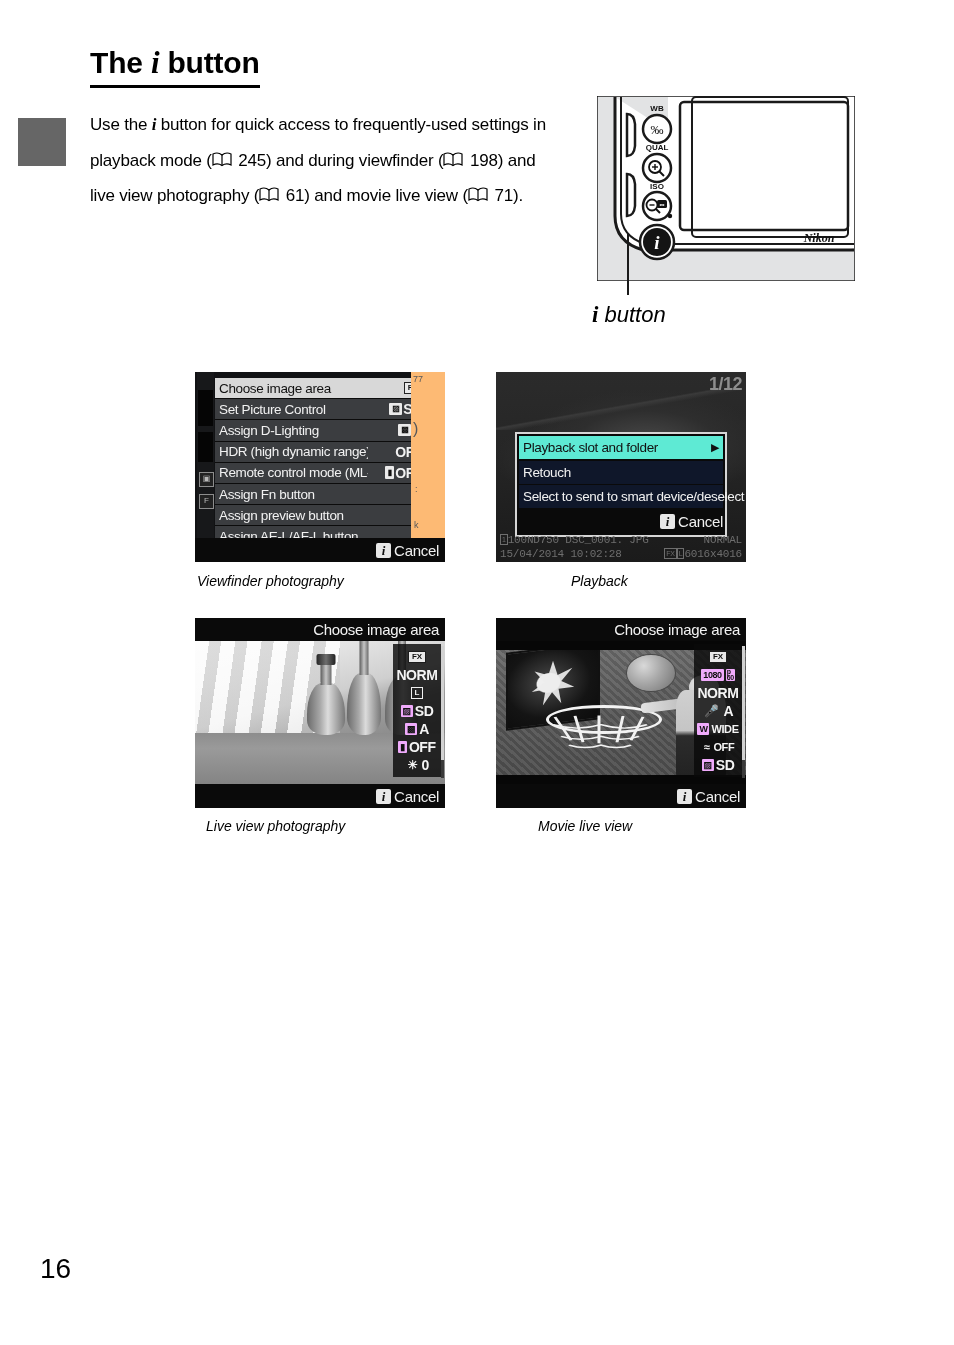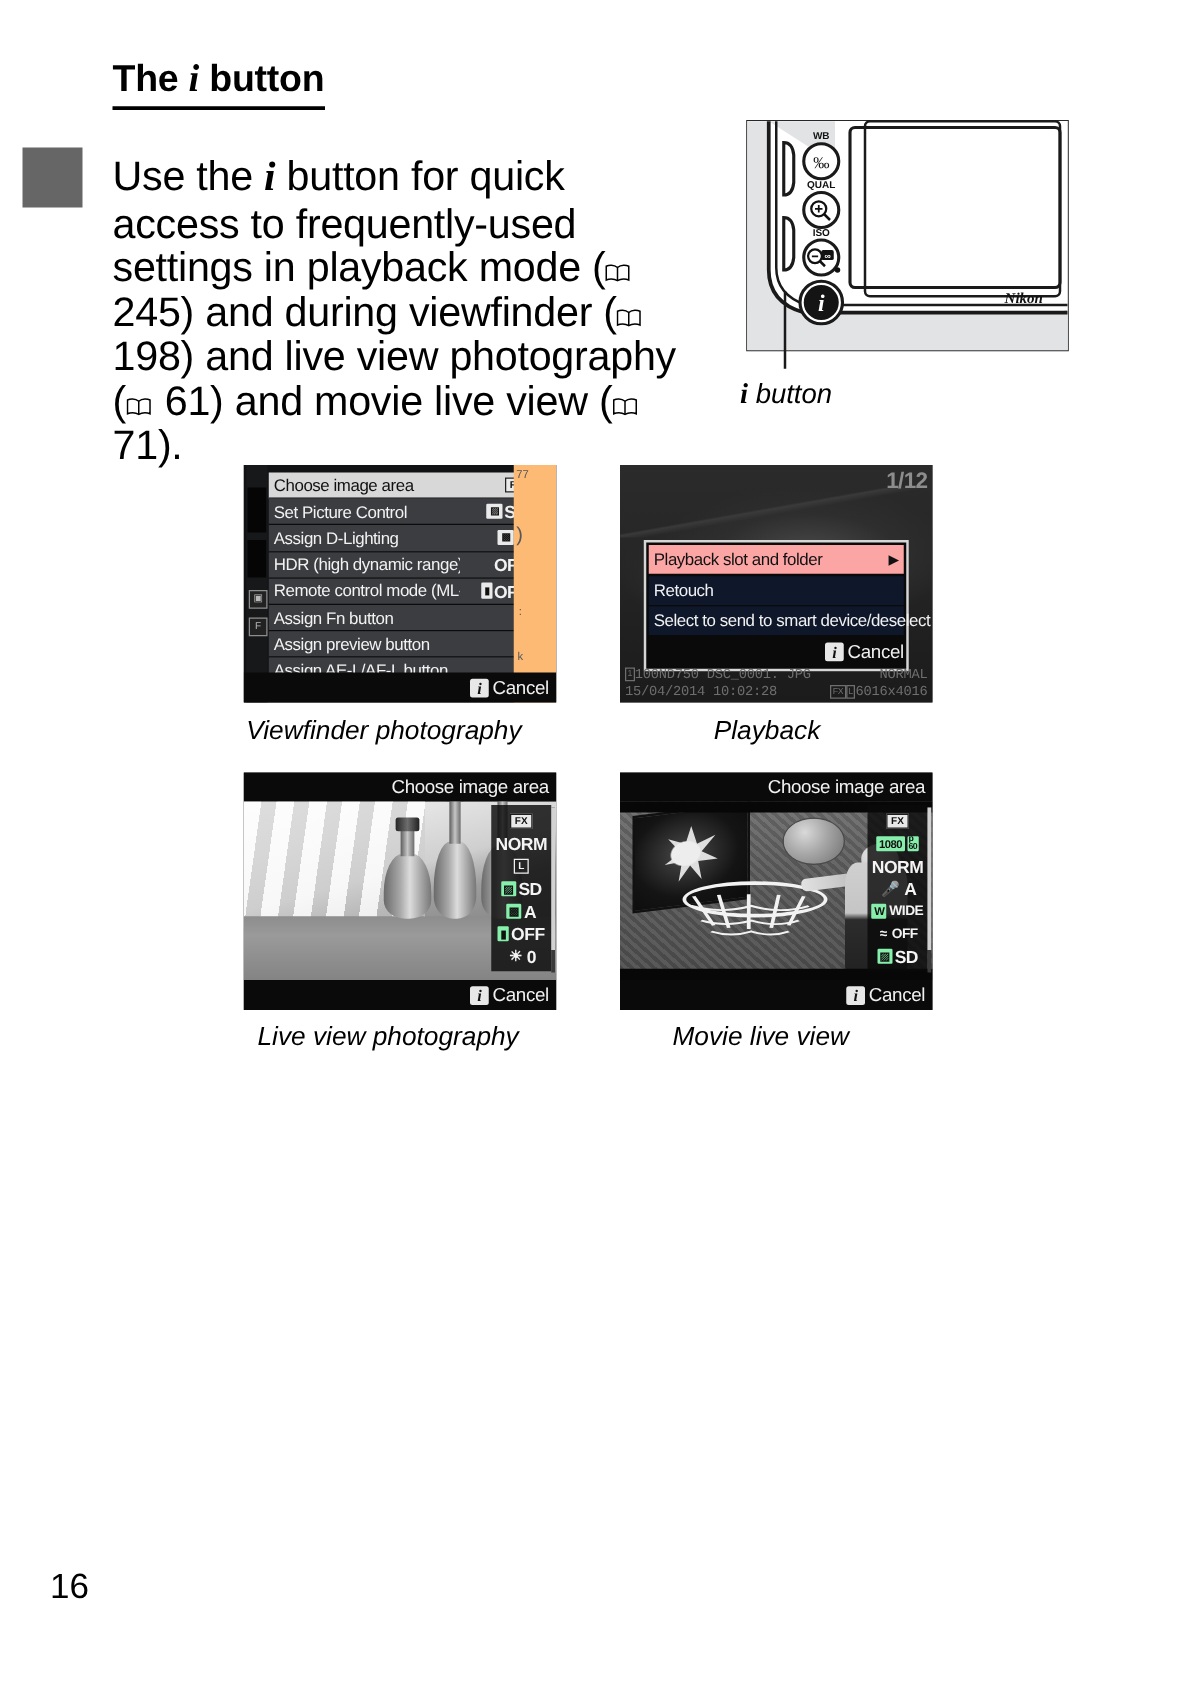--- a/index.html
+++ b/index.html
@@ -48,21 +48,21 @@
     font-style: italic;
     font-weight: bold;
     font-size: 31px;
   }
 
   .body-copy {
     position: absolute;
     left: 90px;
     top: 90px;
     width: 462px;
-    font-size: 33px;
+    font-size: 17px;
     line-height: 35.5px;
     letter-spacing: -0.2px;
   }
   .body-copy .i-glyph {
     font-family: "Liberation Serif", serif;
     font-style: italic;
     font-weight: bold;
   }
   .book-icon {
     display: inline-block;
@@ -116,21 +116,21 @@
     overflow: hidden;
     background: #0b0b0b;
   }
   #shot-vf   { left: 195px; top: 372px; }
   #shot-pb   { left: 496px; top: 372px; }
   #shot-lv   { left: 195px; top: 618px; }
   #shot-mv   { left: 496px; top: 618px; }
 
   .shot-caption {
     position: absolute;
-    font-size: 21px;
+    font-size: 14px;
     font-style: italic;
     white-space: nowrap;
   }
   #cap-vf { left: 197px; top: 573px; }
   #cap-pb { left: 571px; top: 573px; }
   #cap-lv { left: 206px; top: 818px; }
   #cap-mv { left: 538px; top: 818px; }
 
   
   .vf-bg {
@@ -305,21 +305,21 @@
     background: #0f172a;
     color: #f1f1f1;
     font-size: 13.5px;
     letter-spacing: -0.35px;
     display: flex;
     align-items: center;
     padding: 0 4px;
     margin-bottom: 1.5px;
     white-space: nowrap;
   }
-  .pb-row.sel { background: #fca5a5; color: #111; }
+  .pb-row.sel { background: #5eead4; color: #111; }
   .pb-row .grow { flex: 1; }
   .pb-arrow { font-size: 11px; }
   .pb-cancel {
     height: 23px;
     background: #0a0a0a;
     display: flex;
     align-items: center;
     justify-content: flex-end;
     gap: 3px;
   }
@@ -401,21 +401,21 @@
   .boxed-ic {
     display: inline-block;
     border: 1.5px solid #f0f0f0;
     font-size: 8px;
     line-height: 10px;
     padding: 0 3px;
     letter-spacing: 0;
   }
   .ic-chip {
     display: inline-block;
-    background: #86efac;
+    background: #f0abfc;
     color: #111;
     font-size: 9px;
     line-height: 12px;
     padding: 0 2px;
     border-radius: 1px;
     font-weight: bold;
   }
 
   
   .still-life { position:absolute; inset:0;

